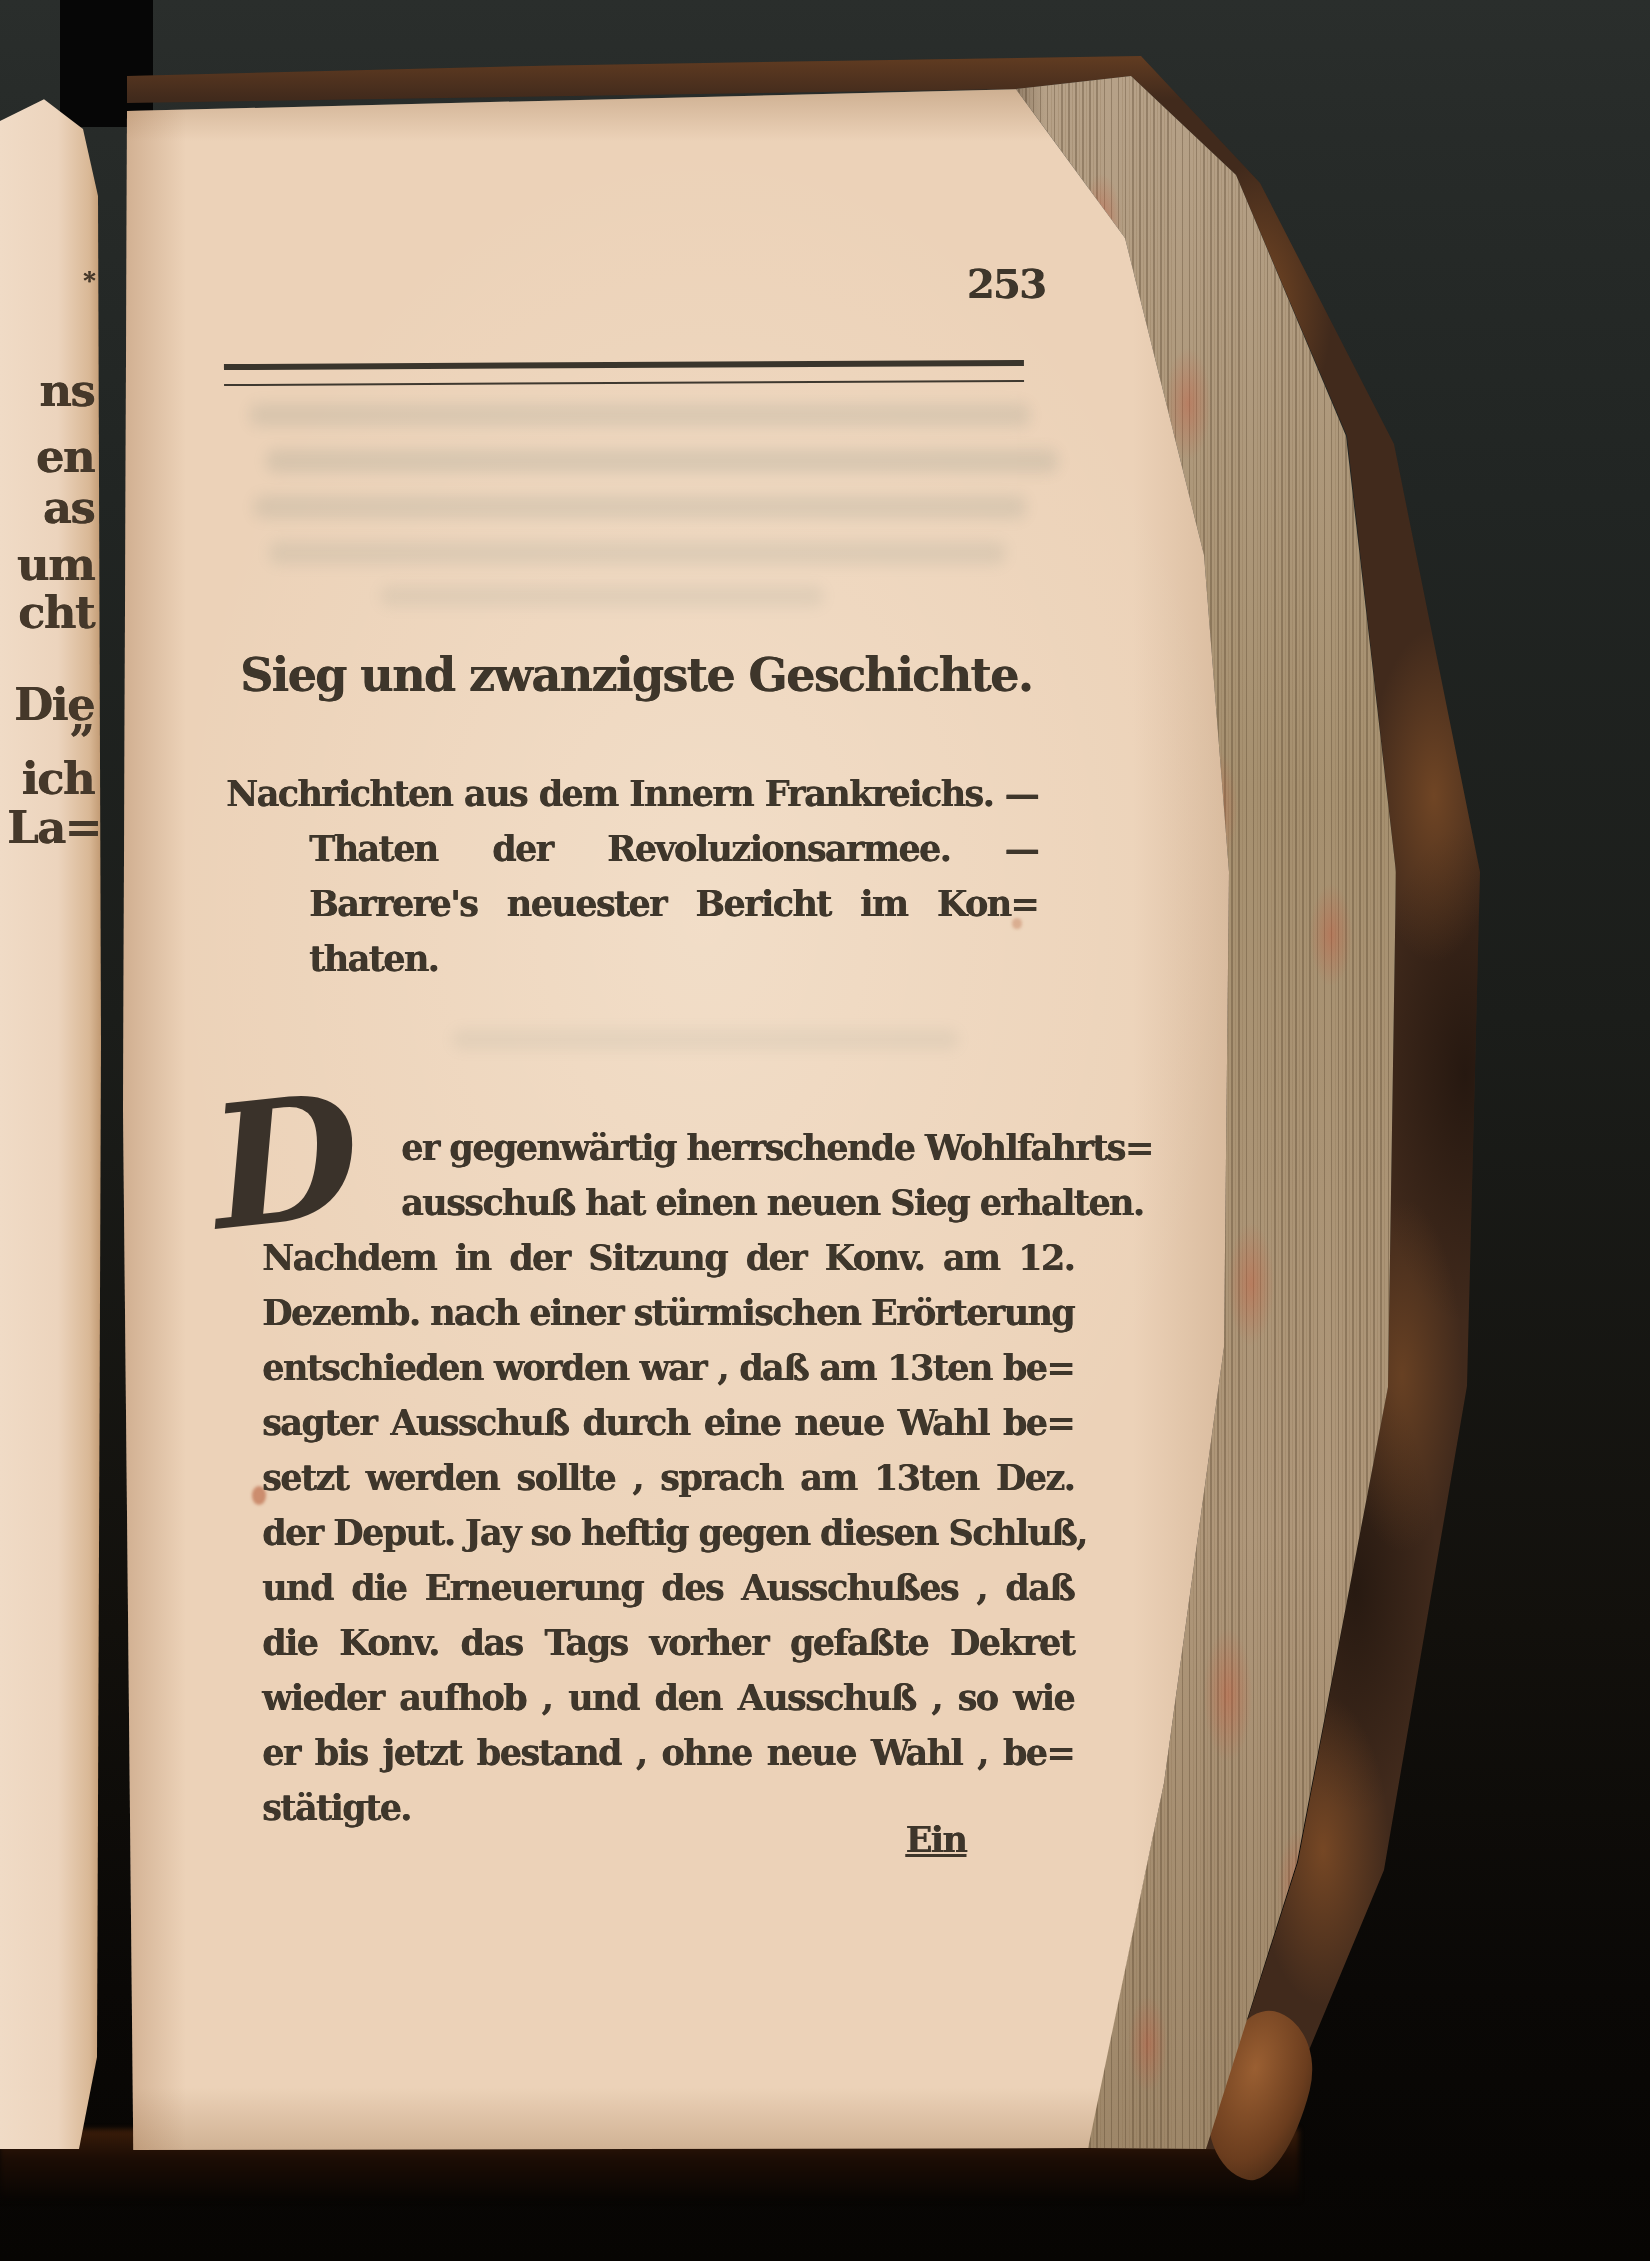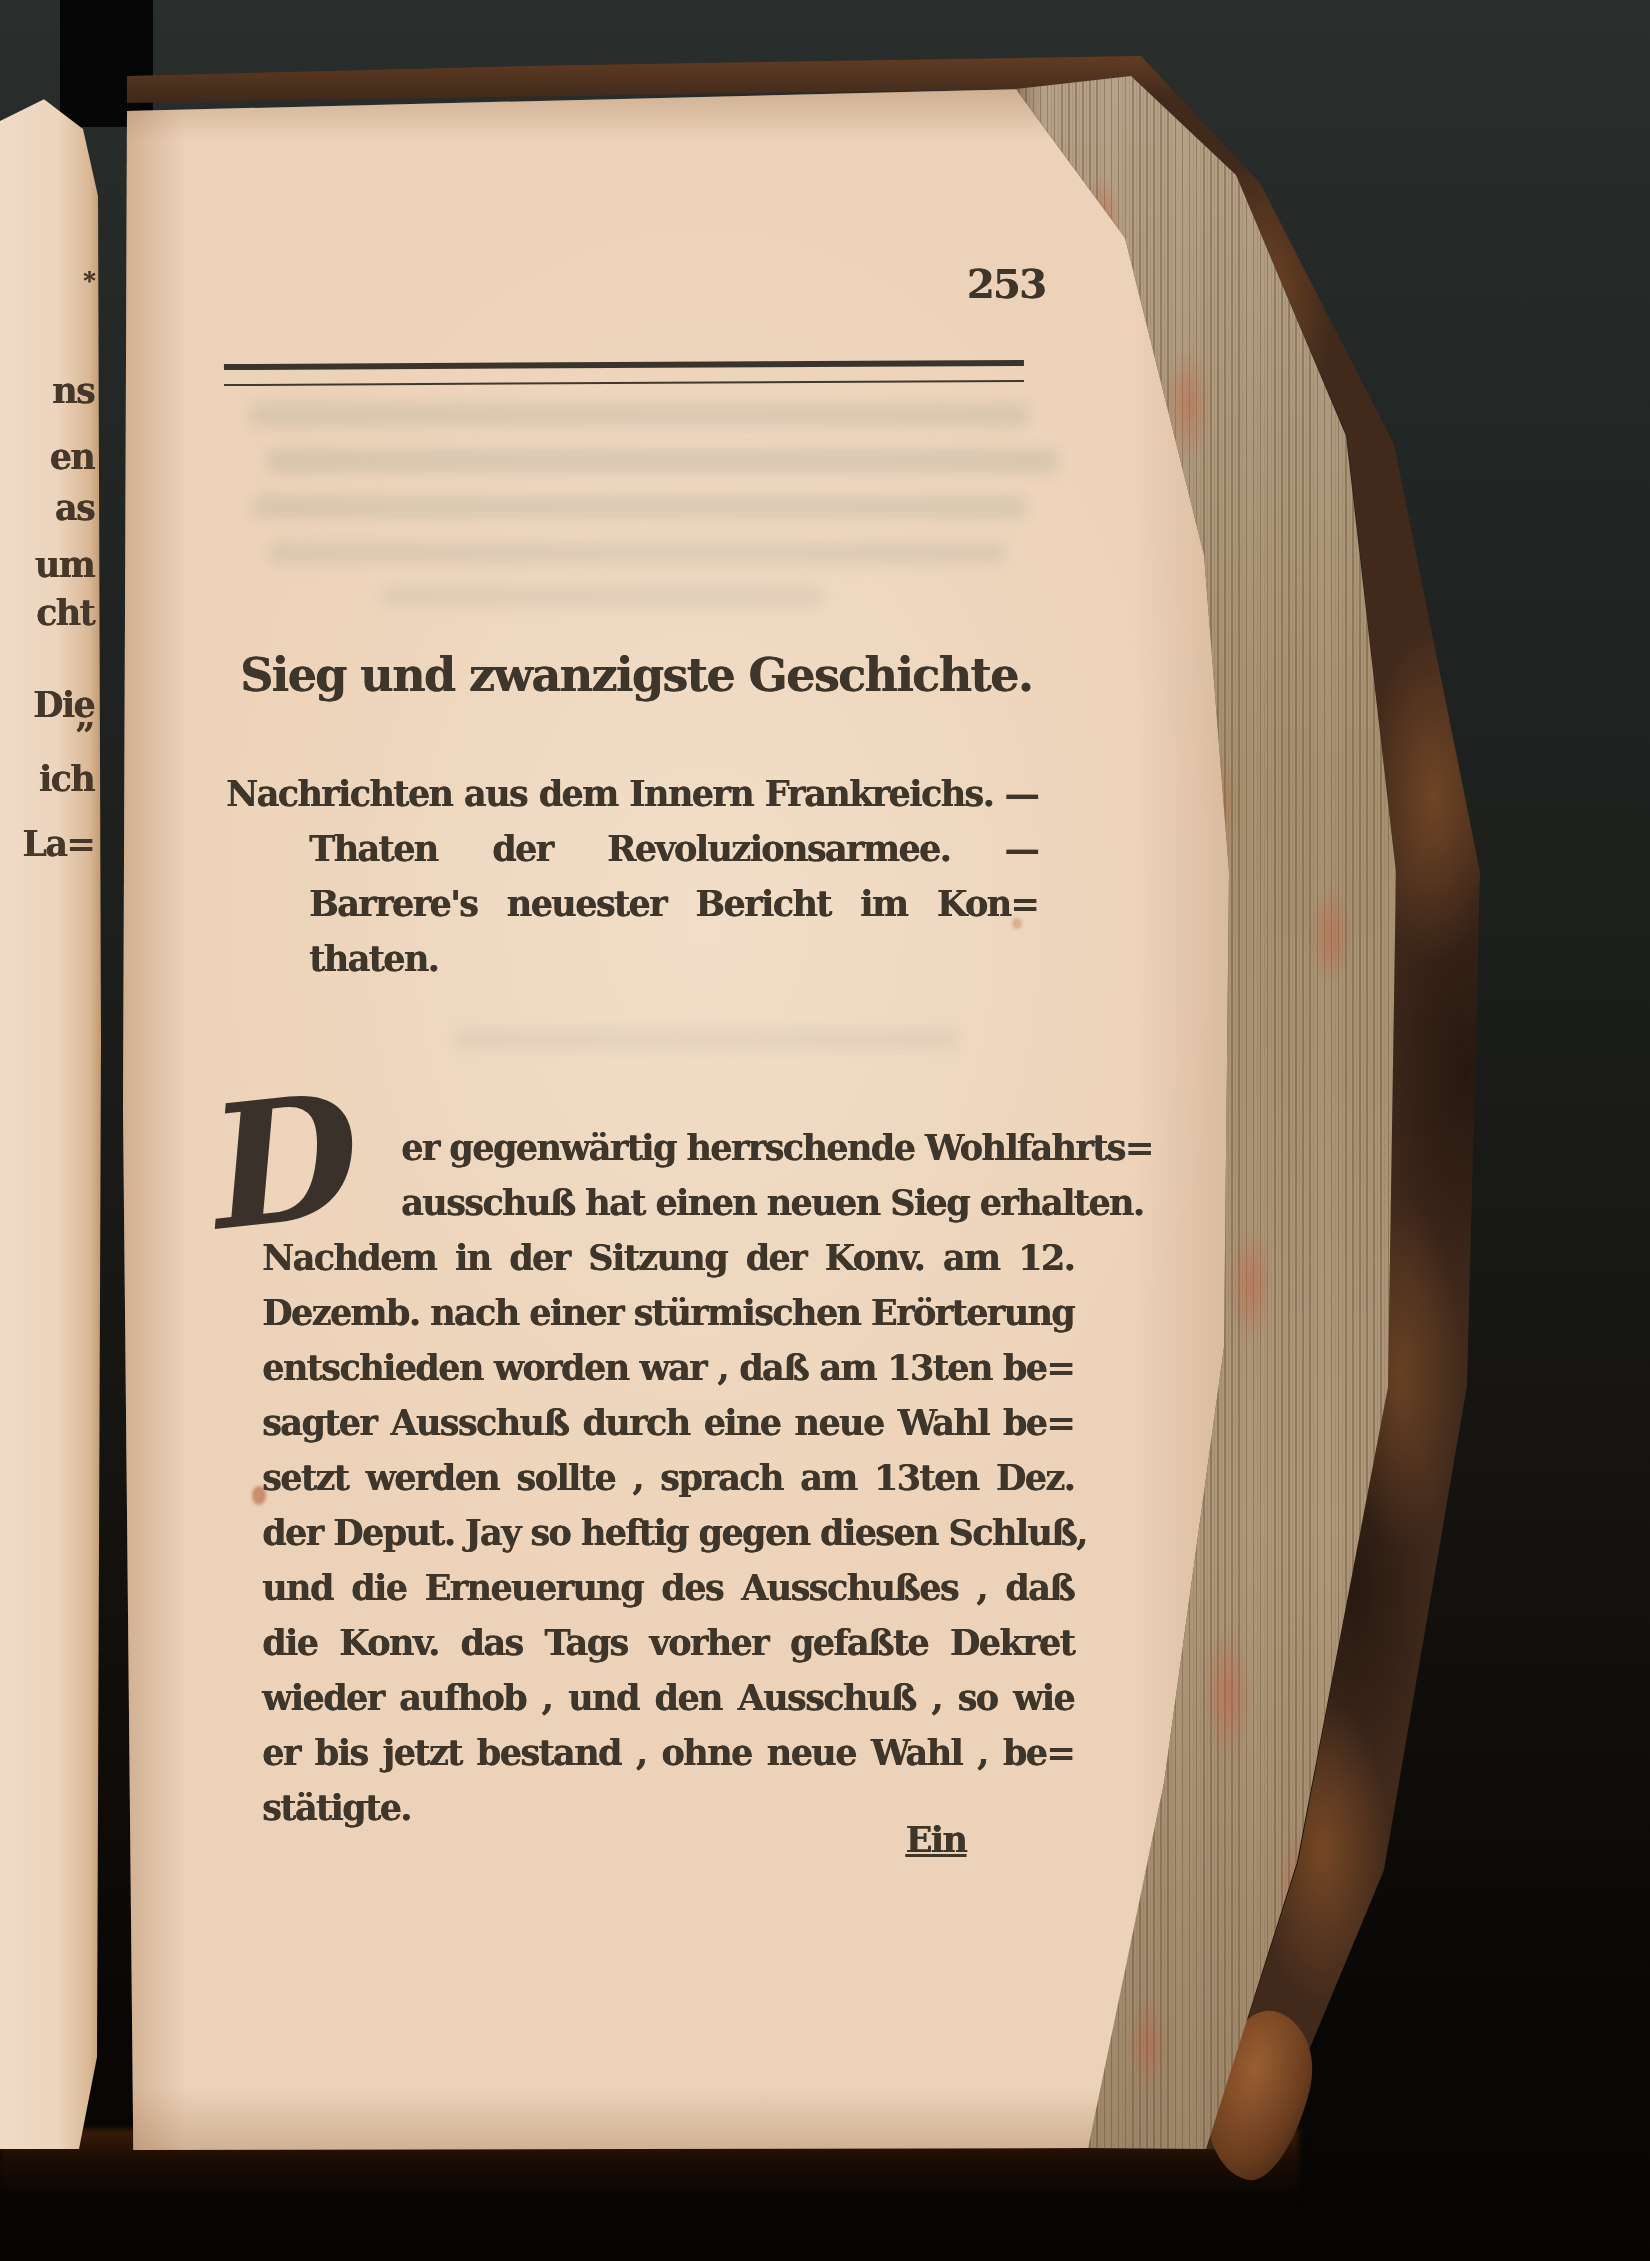--- a/index.html
+++ b/index.html
@@ -43,21 +43,21 @@
       radial-gradient(ellipse 33px 87px at 309px 1838px,rgba(196,86,60,.4),transparent 65%),
       radial-gradient(ellipse 30px 75px at 158px 1996px,rgba(196,86,60,.38),transparent 65%),
       repeating-linear-gradient(90deg,rgba(72,52,30,.30) 0 1.6px,rgba(0,0,0,0) 1.6px 4px,rgba(126,100,68,.20) 4px 4.8px,rgba(0,0,0,0) 4.8px 7.1px),
       linear-gradient(180deg,#b7a289 0%,#a6906f 35%,#af977a 70%,#9d8668 100%);
     clip-path:polygon(26px 41px,135px 190px,214px 507px,239px 824px,234px 1299px,174px 1735px,97px 2100px,216px 2101px,307px 1814px,398px 1339px,406px 824px,356px 388px,246px 127px,141px 28px);}
   
   .prev-page{position:absolute;left:0;top:93px;width:105px;height:2059px;
     background:linear-gradient(90deg,#f0dbc6 0%,#ecd4bd 55%,#d9b896 85%,#b98f66 100%);
     clip-path:polygon(0 28px,44px 6.3px,83px 36px,98px 103px,101px 950px,97px 1964px,79px 2056px,0 2056px);}
   .prev-frag{position:absolute;right:11px;width:87px;text-align:right;
-    font-weight:bold;font-size:35px;line-height:38px;color:#45382a;letter-spacing:-1.6px;
+    font-weight:bold;font-size:45px;line-height:38px;color:#45382a;letter-spacing:-1.6px;
     text-shadow:0.4px 0 0 currentColor;}
   
   .page{position:absolute;left:119px;top:86px;width:1125px;height:2072px;
     background:
       radial-gradient(ellipse 713px 1030px at 52% 40%,rgba(255,248,236,.30),transparent 75%),
       linear-gradient(90deg,rgba(150,100,60,.34) 0px,rgba(150,100,60,0) 67px),
       linear-gradient(180deg,rgba(130,88,48,.30) 0px,rgba(130,88,48,0) 55px),
       linear-gradient(270deg,rgba(150,105,65,.26) 0px,rgba(150,105,65,0) 111px),
       linear-gradient(0deg,rgba(130,88,48,.30) 0px,rgba(130,88,48,0) 71px),
       #ecd2b8;
@@ -101,21 +101,21 @@
   <div class="prev-page">
     <div class="prev-frag" style="top:169px;font-size:24px;">*</div>
     <div class="prev-frag" style="top:279px;">ns</div>
     <div class="prev-frag" style="top:345px;">en</div>
     <div class="prev-frag" style="top:396px;">as</div>
     <div class="prev-frag" style="top:453px;">um</div>
     <div class="prev-frag" style="top:501px;">cht</div>
     <div class="prev-frag" style="top:558px;margin-top:35px;">Die</div>
     <div class="prev-frag" style="top:604px;">„</div>
     <div class="prev-frag" style="top:667px;">ich</div>
-    <div class="prev-frag" style="top:732px;">La=</div>
+    <div class="prev-frag" style="top:716px;">La=</div>
   </div>
 
   <div class="page">
 
     <div class="ghost" style="left:131px;top:317px;width:780px;height:24px;opacity:.15;"></div>
     <div class="ghost" style="left:147px;top:363px;width:792px;height:24px;opacity:.16;"></div>
     <div class="ghost" style="left:135px;top:409px;width:772px;height:24px;opacity:.15;"></div>
     <div class="ghost" style="left:150px;top:455px;width:737px;height:24px;opacity:.13;"></div>
     <div class="ghost" style="left:261px;top:499px;width:444px;height:22px;opacity:.11;"></div>
     <div class="ghost" style="left:333px;top:943px;width:507px;height:20.6px;opacity:.09;"></div>

